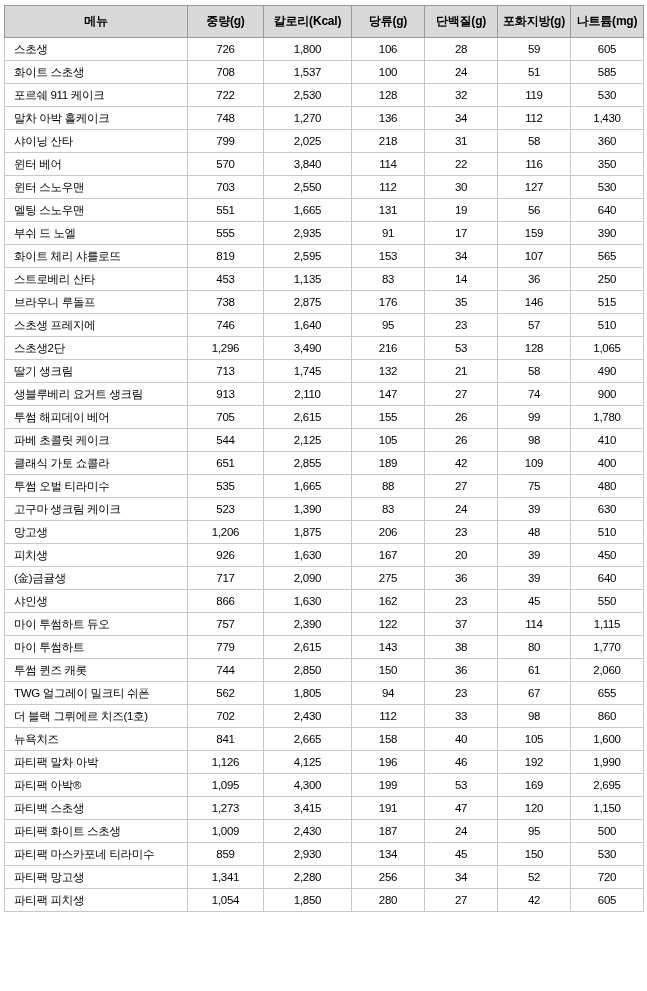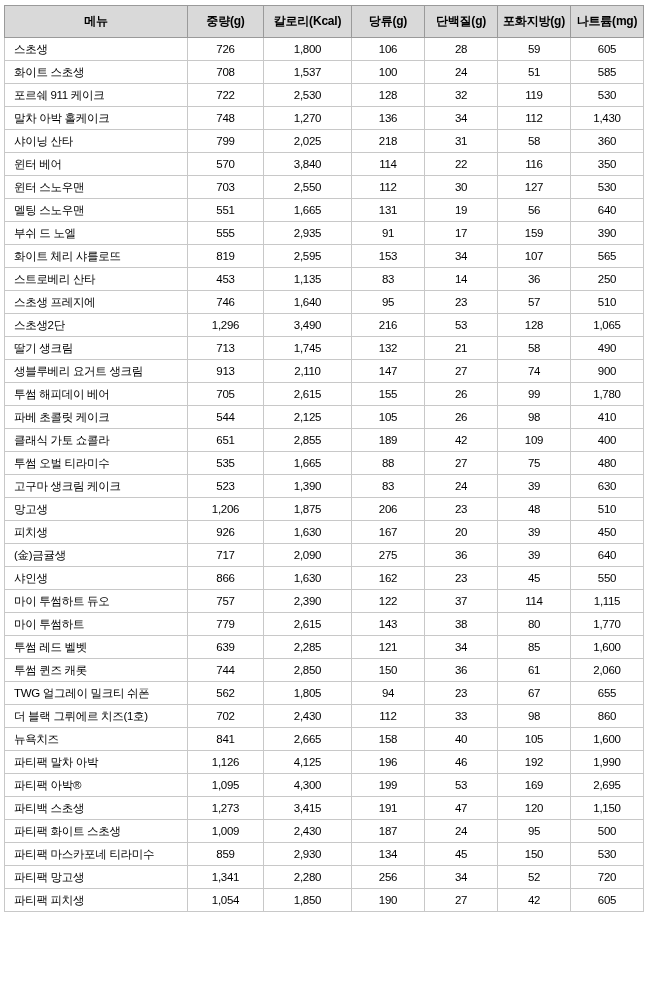--- a/index.html
+++ b/index.html
@@ -177,20 +177,29 @@
         <tr>
           <td class="name">스트로베리 산타</td>
           <td class="num">453</td>
           <td class="num">1,135</td>
           <td class="num">83</td>
           <td class="num">14</td>
           <td class="num">36</td>
           <td class="num">250</td>
         </tr>
         <tr>
+          <td class="name">브라우니 루돌프</td>
+          <td class="num">738</td>
+          <td class="num">2,875</td>
+          <td class="num">176</td>
+          <td class="num">35</td>
+          <td class="num">146</td>
+          <td class="num">515</td>
+        </tr>
+        <tr>
           <td class="name">스초생 프레지에</td>
           <td class="num">746</td>
           <td class="num">1,640</td>
           <td class="num">95</td>
           <td class="num">23</td>
           <td class="num">57</td>
           <td class="num">510</td>
         </tr>
         <tr>
           <td class="name">스초생2단</td>
@@ -312,29 +321,20 @@
         <tr>
           <td class="name">마이 투썸하트</td>
           <td class="num">779</td>
           <td class="num">2,615</td>
           <td class="num">143</td>
           <td class="num">38</td>
           <td class="num">80</td>
           <td class="num">1,770</td>
         </tr>
         <tr>
-          <td class="name">투썸 레드 벨벳</td>
-          <td class="num">639</td>
-          <td class="num">2,285</td>
-          <td class="num">121</td>
-          <td class="num">34</td>
-          <td class="num">85</td>
-          <td class="num">1,600</td>
-        </tr>
-        <tr>
           <td class="name">투썸 퀸즈 캐롯</td>
           <td class="num">744</td>
           <td class="num">2,850</td>
           <td class="num">150</td>
           <td class="num">36</td>
           <td class="num">61</td>
           <td class="num">2,060</td>
         </tr>
         <tr>
           <td class="name">TWG 얼그레이 밀크티 쉬폰</td>
@@ -414,20 +414,20 @@
           <td class="num">2,280</td>
           <td class="num">256</td>
           <td class="num">34</td>
           <td class="num">52</td>
           <td class="num">720</td>
         </tr>
         <tr>
           <td class="name">파티팩 피치생</td>
           <td class="num">1,054</td>
           <td class="num">1,850</td>
-          <td class="num">190</td>
+          <td class="num">280</td>
           <td class="num">27</td>
           <td class="num">42</td>
           <td class="num">605</td>
         </tr>
       </tbody>
   </table>
 </div>
 
 </body></html>

